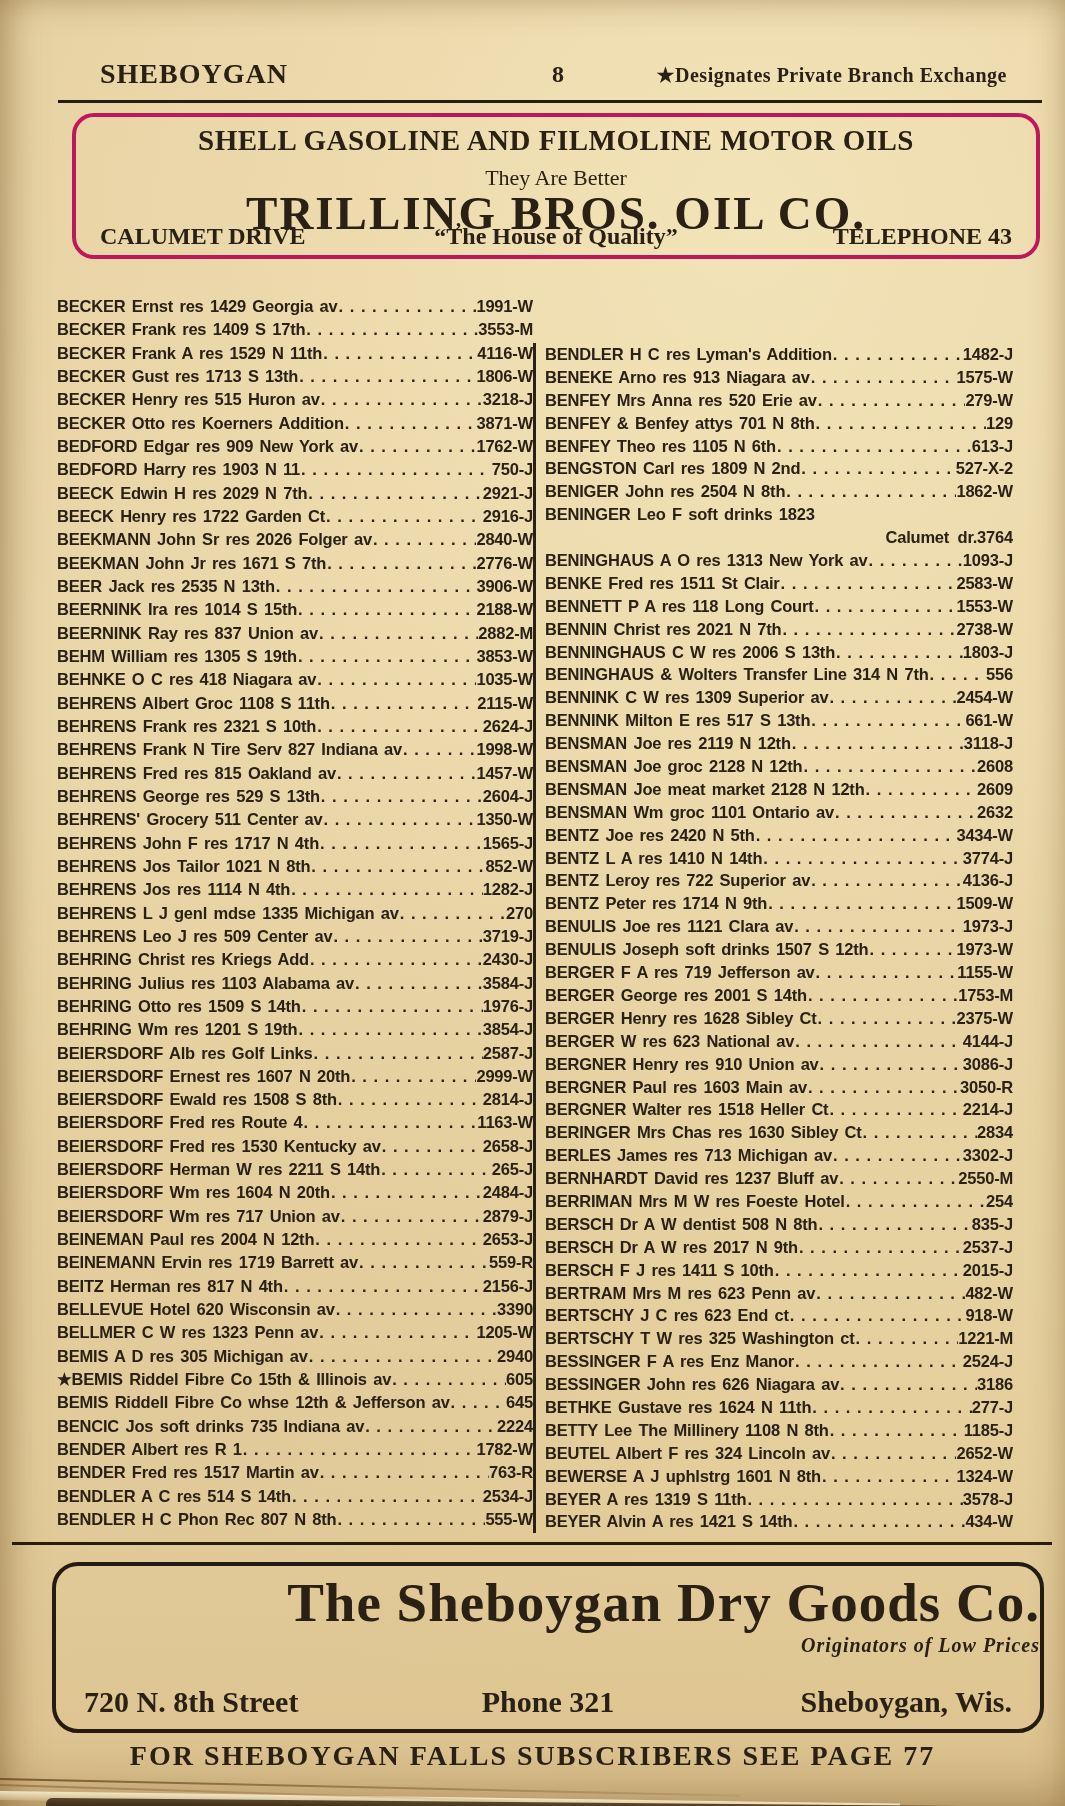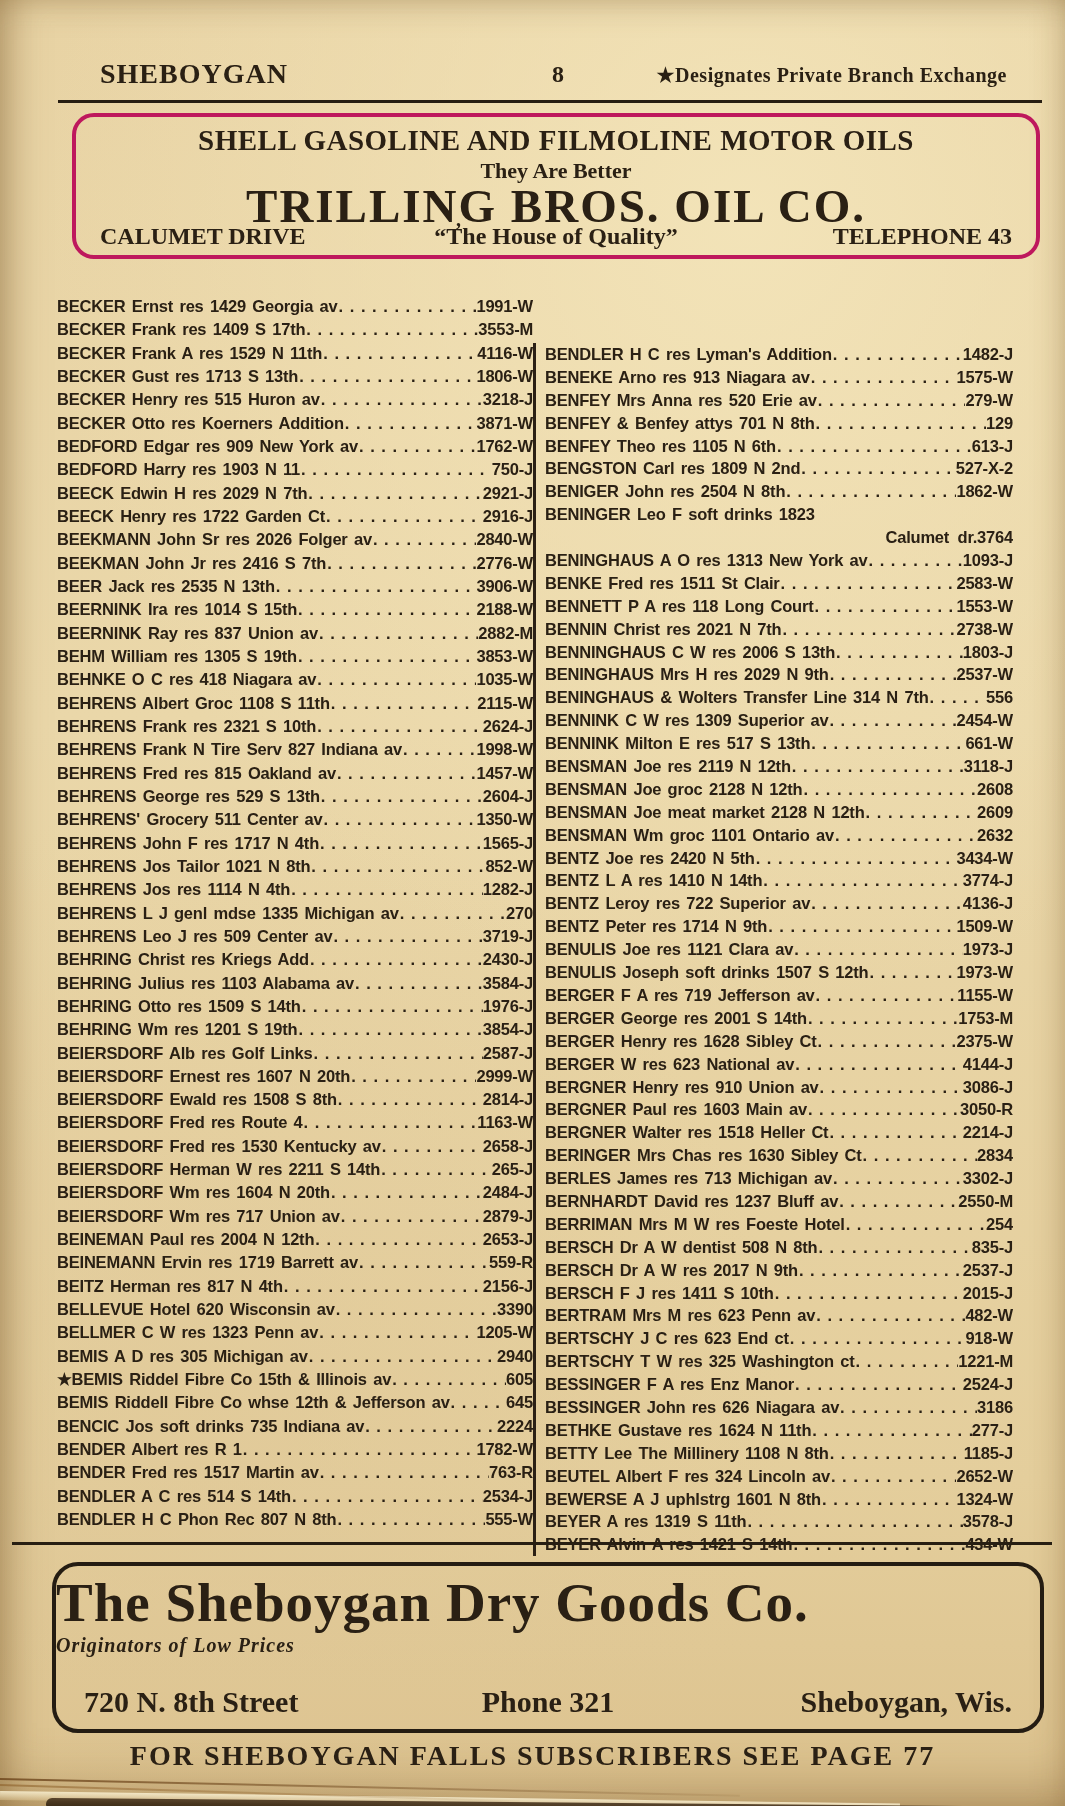--- a/index.html
+++ b/index.html
@@ -19,21 +19,21 @@
   
   .hdr{position:absolute;top:58px;left:62px;right:58px;height:34px;}
   .hdr .city{position:absolute;left:38px;top:0;font-size:28px;font-weight:700;letter-spacing:1px;}
   .hdr .pageno{position:absolute;left:490px;top:3px;font-size:24px;font-weight:700;}
   .hdr .note{position:absolute;right:0;top:5px;font-size:20px;font-weight:700;letter-spacing:.5px;}
   .rule-top{position:absolute;top:100px;left:58px;width:984px;height:3px;background:#271e12;}
   
   .ad1{position:absolute;top:113px;left:72px;width:960px;height:138px;
        border:4px solid #be185d;border-radius:22px;text-align:center;}
   .ad1 .l1{margin-top:7px;font-size:29px;font-weight:700;letter-spacing:.5px;}
-  .ad1 .l2{margin-top:1px;font-size:22px;font-weight:700;}
+  .ad1 .l2{margin-top:8px;font-size:22px;font-weight:400;}
   .ad1 .co{margin-top:-2px;font-size:47px;font-weight:700;letter-spacing:2px;line-height:1.05;}
   .ad1 .row{position:absolute;left:24px;right:24px;bottom:4px;height:28px;font-size:24px;font-weight:700;margin-top:28px;}
   .ad1 .row .a{position:absolute;left:0;}
   .ad1 .row .apos{position:absolute;left:355px;top:-4px;font-size:20px;}
   .ad1 .row .b{position:absolute;left:50%;transform:translateX(-50%);}
   .ad1 .row .c{position:absolute;right:0;}
   
   .dir{position:absolute;top:295px;left:57px;width:956px;display:flex;
        font-family:"Liberation Sans",sans-serif;}
   .col{box-sizing:border-box;}
@@ -44,21 +44,21 @@
   .entry .etext{word-spacing:2px;letter-spacing:-.2px;}
   .entry .dots{flex:1 1 0;min-width:0;overflow:hidden;padding:0 1px;}
   .entry .dots::after{content:". . . . . . . . . . . . . . . . . . . . . . . . . . . . . . . . . . .";
          letter-spacing:1px;}
   .entry .enum{letter-spacing:-.2px;}
   .entry.cont{justify-content:flex-end;}
   .entry.cont .etext{word-spacing:4px;}
   
   .rule-bot{position:absolute;top:1542px;left:12px;width:1040px;height:3px;background:#271e12;}
   .ad2{position:absolute;top:1562px;left:52px;width:984px;height:163px;
-       border:4px solid #241c12;border-radius:26px;text-align:left;}
+       border:4px solid #241c12;border-radius:26px;text-align:right;}
   .ad2 .co{margin-top:8px;font-size:55px;font-weight:700;letter-spacing:1px;line-height:1.05;}
   .ad2 .tag{margin-top:2px;font-size:20px;font-weight:700;font-style:italic;letter-spacing:1px;}
   .ad2 .row{position:absolute;left:28px;right:28px;bottom:8px;height:36px;font-size:30px;font-weight:700;}
   .ad2 .row .a{position:absolute;left:0;}
   .ad2 .row .b{position:absolute;left:50%;transform:translateX(-50%);}
   .ad2 .row .c{position:absolute;right:0;}
   .footer{position:absolute;top:1740px;left:0;width:100%;text-align:center;
           font-size:28px;font-weight:700;letter-spacing:2px;}
   
   .edge1{position:absolute;left:0;bottom:26px;width:740px;height:2px;
@@ -149,21 +149,21 @@
         <span class="etext">BEECK Henry res 1722 Garden Ct</span>
         <span class="dots"></span>
         <span class="enum">2916-J</span>
       </div>
       <div class="entry">
         <span class="etext">BEEKMANN John Sr res 2026 Folger av</span>
         <span class="dots"></span>
         <span class="enum">2840-W</span>
       </div>
       <div class="entry">
-        <span class="etext">BEEKMAN John Jr res 2416 S 7th</span>
+        <span class="etext">BEEKMAN John Jr res 1671 S 7th</span>
         <span class="dots"></span>
         <span class="enum">2776-W</span>
       </div>
       <div class="entry">
         <span class="etext">BEER Jack res 2535 N 13th</span>
         <span class="dots"></span>
         <span class="enum">3906-W</span>
       </div>
       <div class="entry">
         <span class="etext">BEERNINK Ira res 1014 S 15th</span>
@@ -426,25 +426,20 @@
       </div>
       <div class="entry">
         <span class="etext">BENNIN Christ res 2021 N 7th</span>
         <span class="dots"></span>
         <span class="enum">2738-W</span>
       </div>
       <div class="entry">
         <span class="etext">BENNINGHAUS C W res 2006 S 13th</span>
         <span class="dots"></span>
         <span class="enum">1803-J</span>
-      </div>
-      <div class="entry">
-        <span class="etext">BENINGHAUS Mrs H res 2029 N 9th</span>
-        <span class="dots"></span>
-        <span class="enum">2537-W</span>
       </div>
       <div class="entry">
         <span class="etext">BENINGHAUS &amp; Wolters Transfer Line 314 N 7th</span>
         <span class="dots"></span>
         <span class="enum">556</span>
       </div>
       <div class="entry">
         <span class="etext">BENNINK C W res 1309 Superior av</span>
         <span class="dots"></span>
         <span class="enum">2454-W</span>

